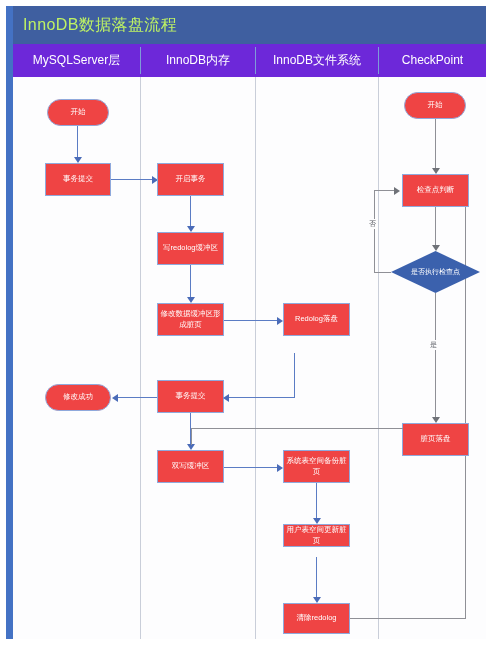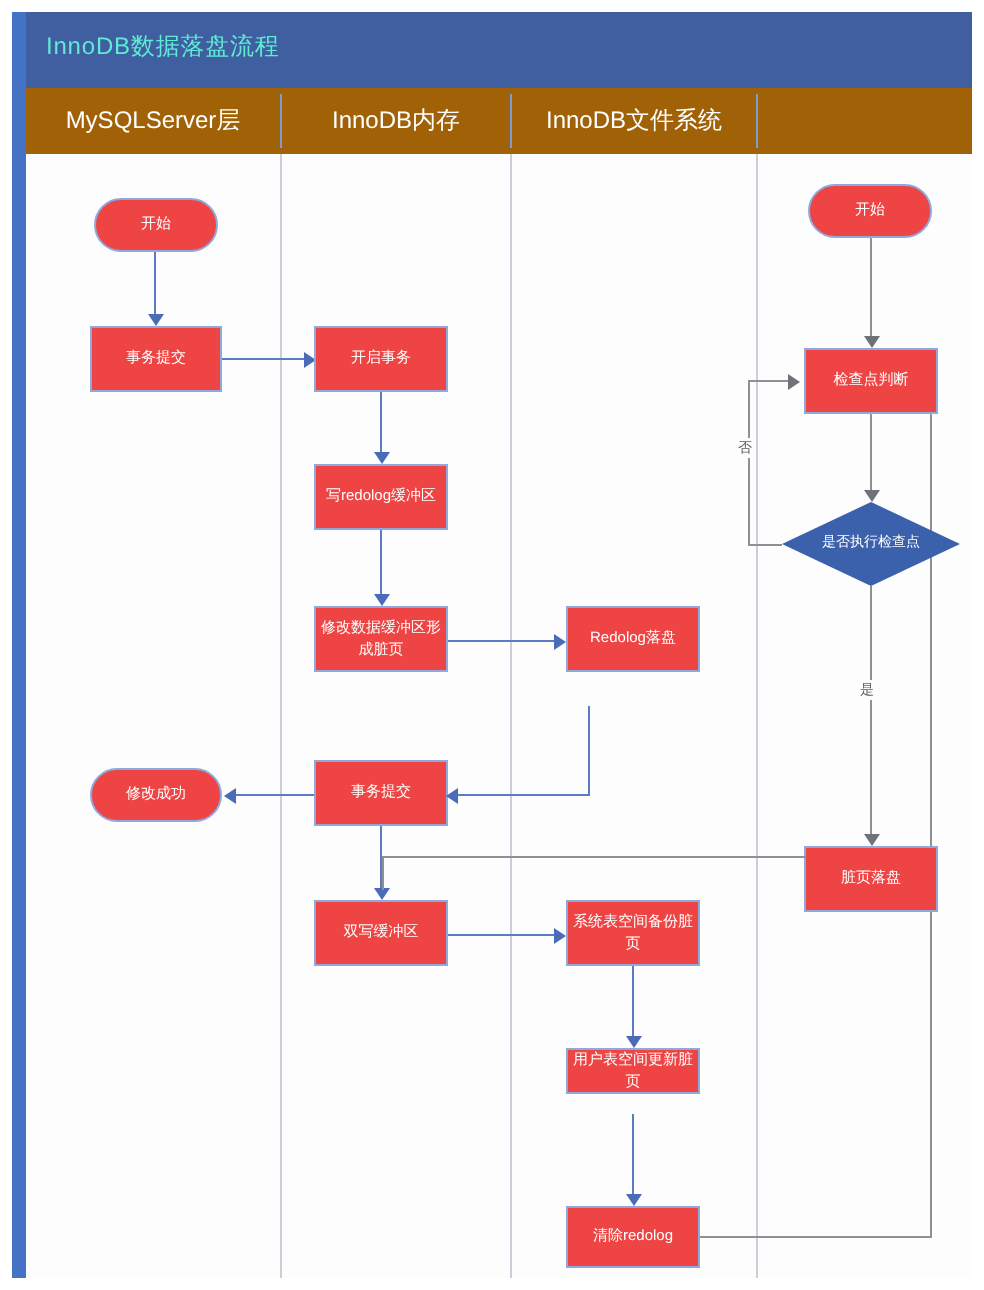--- a/index.html
+++ b/index.html
@@ -4,24 +4,24 @@
 <style>
   html,body{margin:0;padding:0;background:#ffffff;}
   body{font-family:"Liberation Sans","DejaVu Sans",sans-serif;}
   #page{position:relative;width:492px;height:645px;background:#ffffff;overflow:hidden;}
 
   
   .frame-left{position:absolute;left:6px;top:6px;width:7px;height:633px;background:#4472c4;}
 
   
   .titlebar{position:absolute;left:13px;top:6px;width:473px;height:38px;background:#3f5fa0;}
-  .titlebar .t{position:absolute;left:10px;top:9px;font-size:12px;color:#5eead4;letter-spacing:.4px;}
-
-  
-  .headerrow{position:absolute;left:13px;top:44px;width:473px;height:33px;background:#a16207;}
+  .titlebar .t{position:absolute;left:10px;top:9px;font-size:16px;color:#bef264;letter-spacing:.4px;}
+
+  
+  .headerrow{position:absolute;left:13px;top:44px;width:473px;height:33px;background:#6d28d9;}
   .hcell{position:absolute;top:0;height:33px;line-height:33px;text-align:center;color:#ffffff;font-size:12px;}
   .hsep{position:absolute;top:3px;width:1px;height:27px;background:#7e9bd8;}
 
   
   .lanes{position:absolute;left:13px;top:77px;width:473px;height:562px;background:#fdfdfe;}
   .lanesep{position:absolute;top:0;width:1px;height:562px;background:#c9ced9;}
 
   
   .node{position:absolute;background:#ef4444;border:1px solid #8fa9dc;color:#ffffff;
         display:flex;align-items:center;justify-content:center;text-align:center;
@@ -55,20 +55,21 @@
     <div class="t">InnoDB数据落盘流程</div>
   </div>
 
   <div class="headerrow">
     <div class="hcell" style="left:0px;width:127px;">MySQLServer层</div>
     <div class="hsep" style="left:127px;"></div>
     <div class="hcell" style="left:128px;width:114px;">InnoDB内存</div>
     <div class="hsep" style="left:242px;"></div>
     <div class="hcell" style="left:243px;width:122px;">InnoDB文件系统</div>
     <div class="hsep" style="left:365px;"></div>
+    <div class="hcell" style="left:366px;width:107px;">CheckPoint</div>
   </div>
 
   <div class="lanes">
 
     <div class="lanesep" style="left:127px;"></div>
     <div class="lanesep" style="left:242px;"></div>
     <div class="lanesep" style="left:365px;"></div>
 
     <div class="node round" style="left:34px;top:22px;width:62px;height:27px;">
       <span>开始</span>

